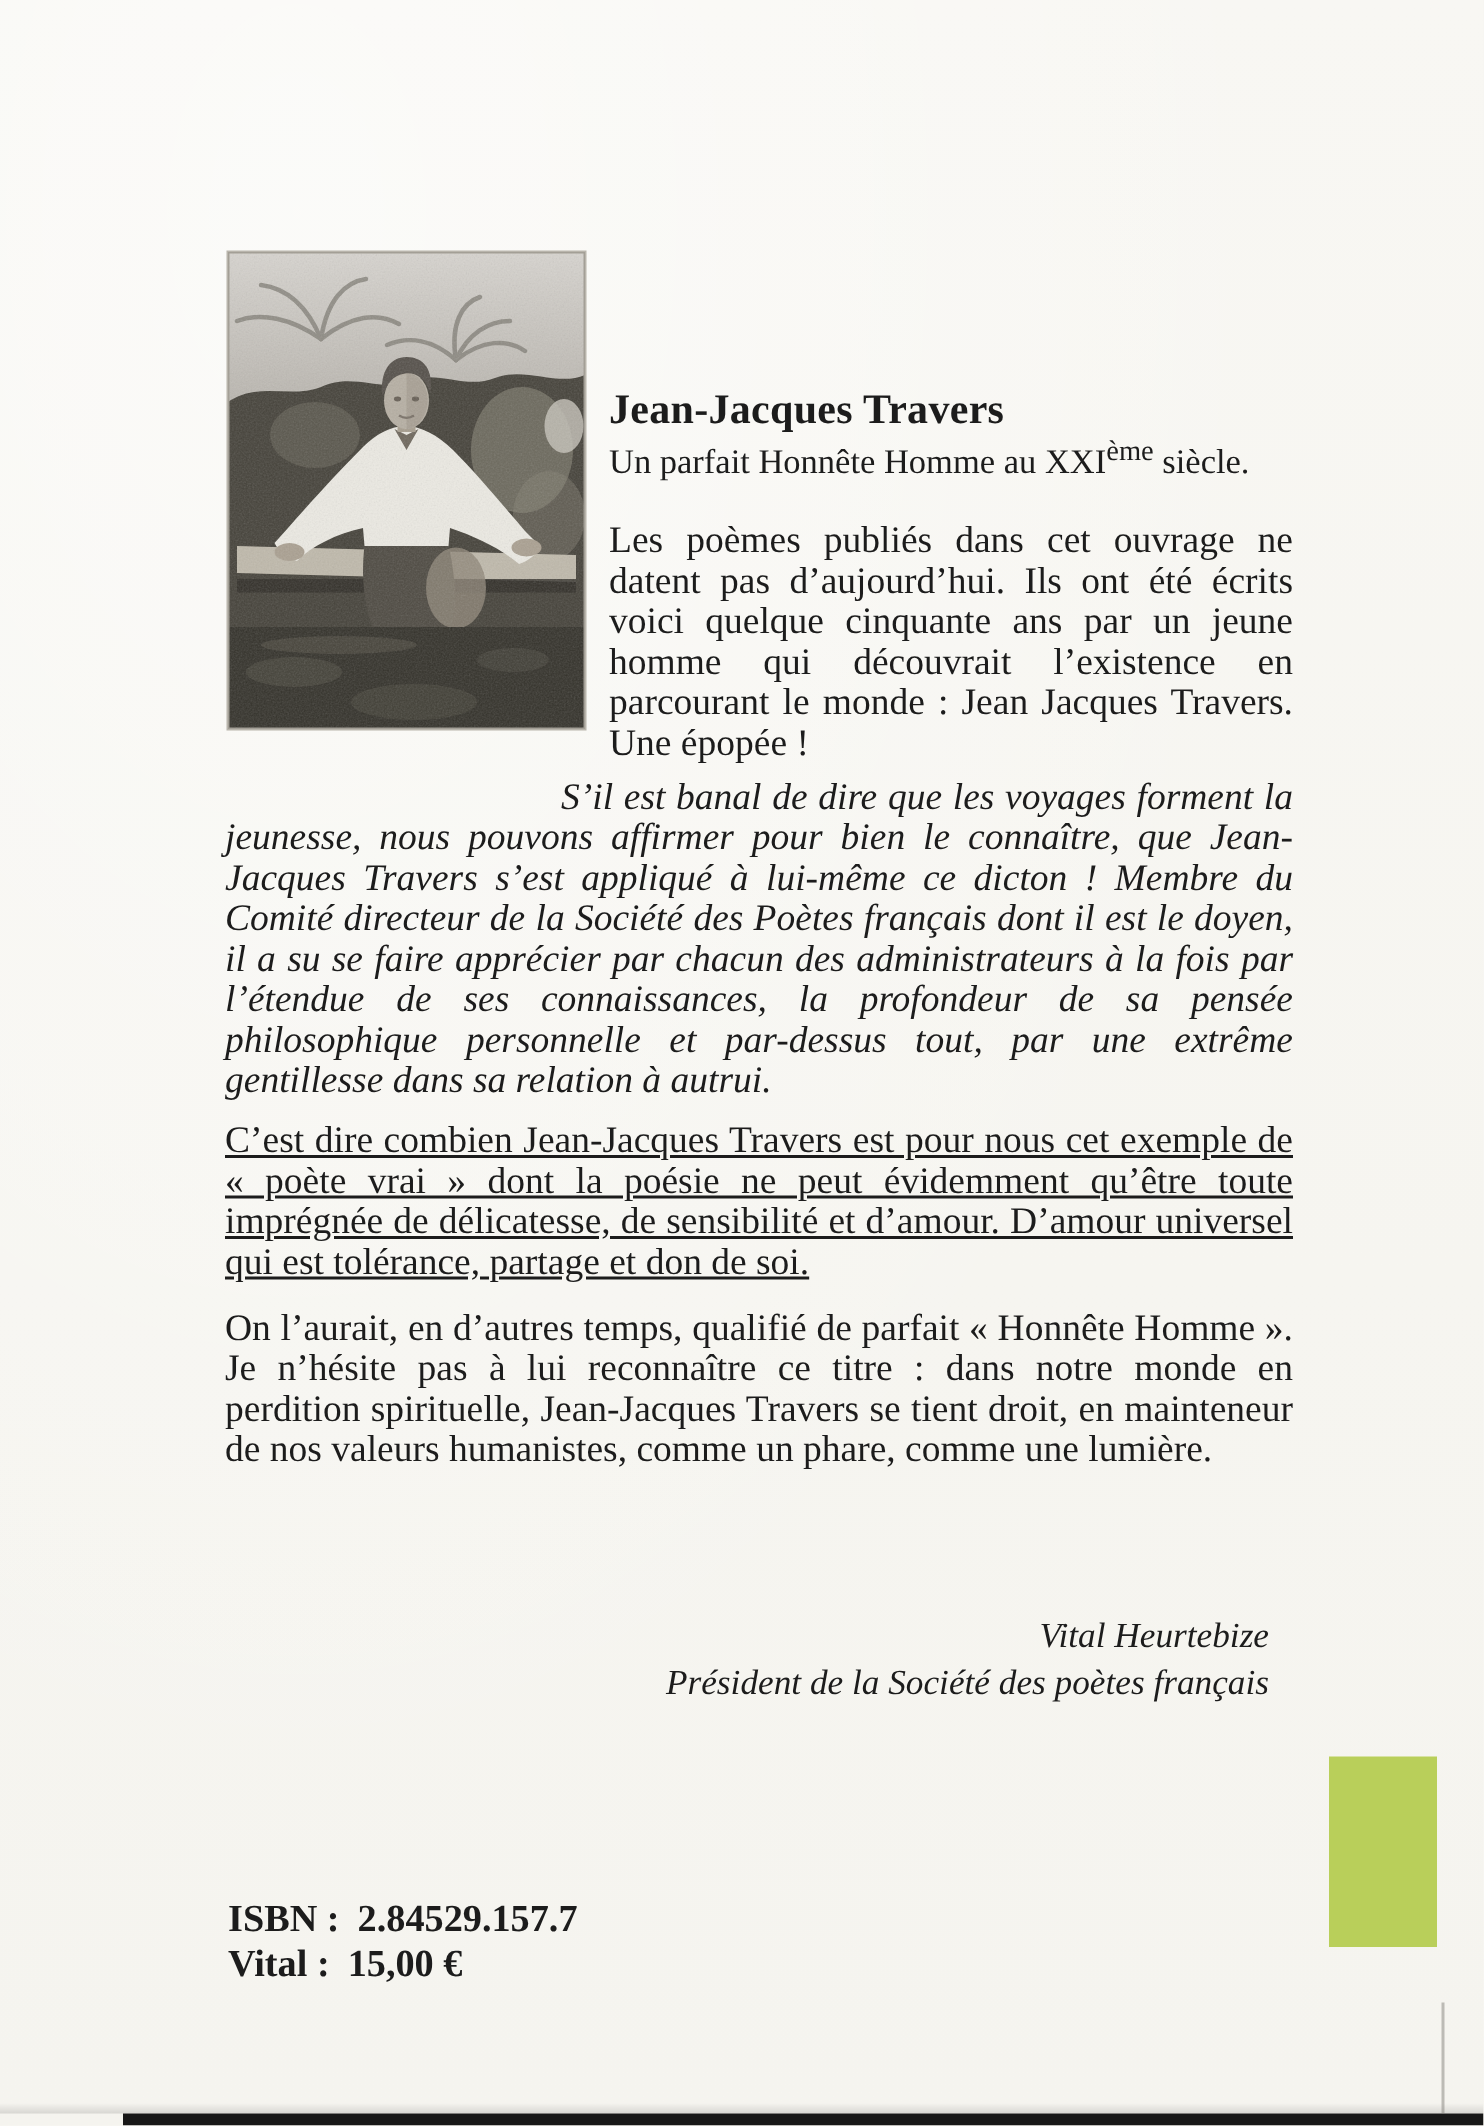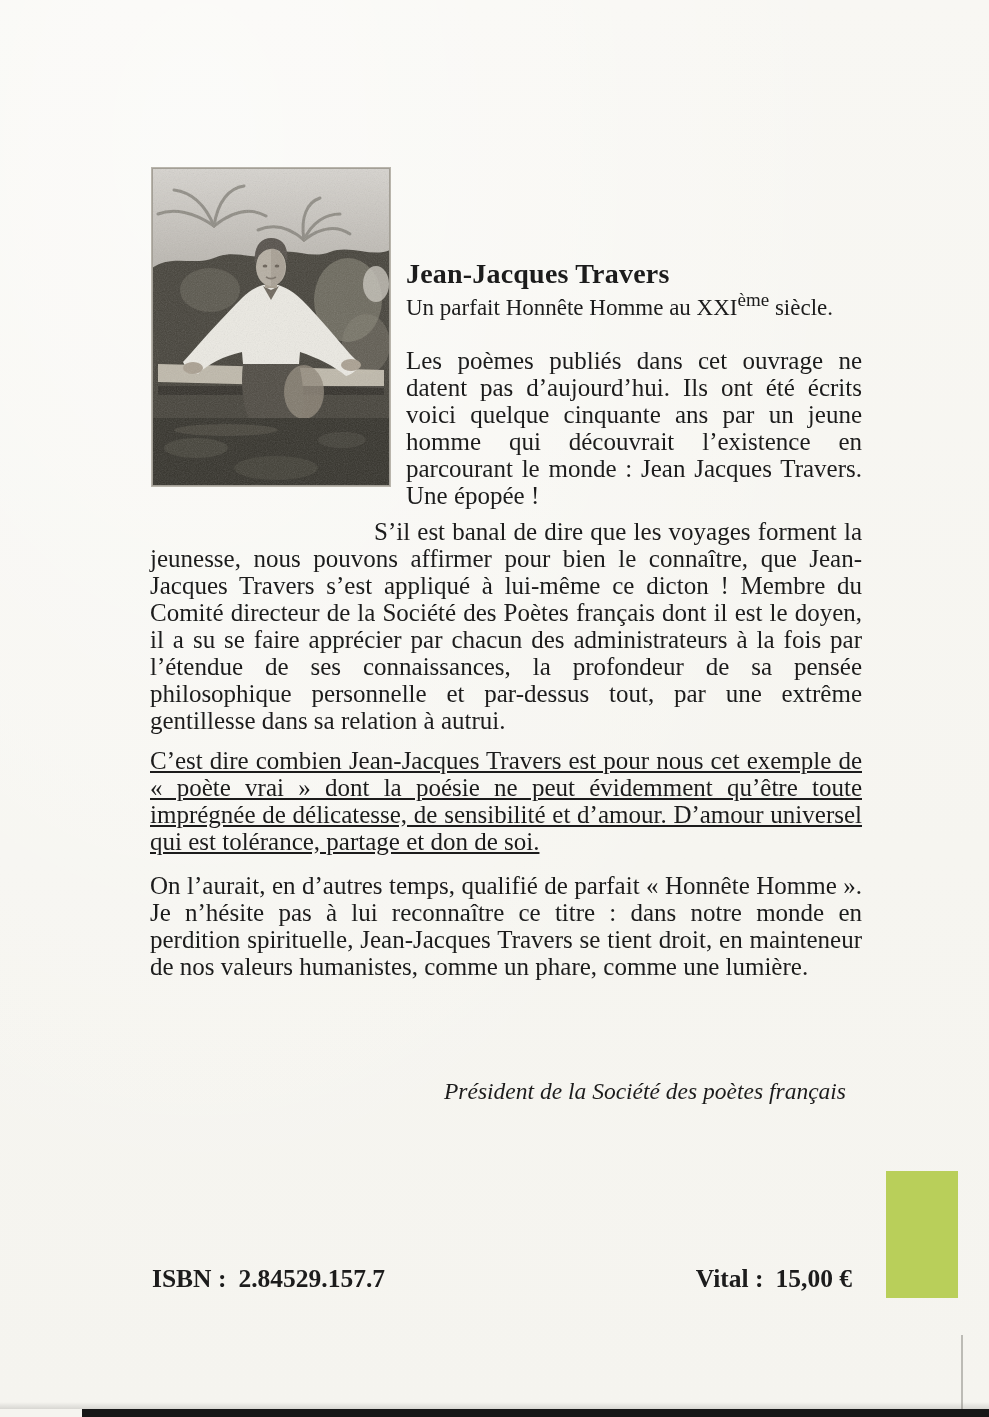--- a/index.html
+++ b/index.html
@@ -38,39 +38,40 @@
     font-size: 23px;
     margin: 5px 0 26px 0;
   }
   p.subtitle sup { font-size: 19px; line-height: 0; }
   p.blurb {
     font-size: 25px;
     line-height: 27px;
     text-align: justify;
     margin: 0 0 9px 0;
   }
-  p.blurb.indent-first { text-indent: 224px; }
+  p.blurb.indent-first { text-indent: 224px; font-style: italic; }
   p.blurb.p3 { margin-top: 13px; text-decoration: underline; }
   p.blurb.p4 { margin-top: 17px; }
   .signature {
     margin-top: 96px;
     text-align: right;
     font-style: italic;
     font-size: 23.5px;
     line-height: 31px;
     padding-right: 16px;
   }
   .footer {
     position: absolute;
     left: 152px; top: 1264px; width: 700px;
     display: flex;
     justify-content: space-between;
     align-items: baseline;
     font-weight: bold;
     font-size: 25.5px;
+    flex-direction: column;
   }
   .footer .label { margin-right: 12px; }
   .green-block {
     position: absolute;
     left: 886px; top: 1171px;
     width: 72px; height: 127px;
     background: #b9cf5a; 
   }
   .scan-bottom-edge {
     position: absolute;
@@ -163,20 +164,21 @@
 
     <p class="blurb p1">Les poèmes publiés dans cet ouvrage ne datent pas d’aujourd’hui. Ils ont été écrits voici quelque cinquante ans par un jeune homme qui découvrait l’existence en parcourant le monde : Jean Jacques Travers. Une épopée !</p>
 
     <p class="blurb indent-first p2">S’il est banal de dire que les voyages forment la jeunesse, nous pouvons affirmer pour bien le connaître, que Jean-Jacques Travers s’est appliqué à lui-même ce dicton ! Membre du Comité directeur de la Société des Poètes français dont il est le doyen, il a su se faire apprécier par chacun des administrateurs à la fois par l’étendue de ses connaissances, la profondeur de sa pensée philosophique personnelle et par-dessus tout, par une extrême gentillesse dans sa relation à autrui.</p>
 
     <p class="blurb p3">C’est dire combien Jean-Jacques Travers est pour nous cet exemple de « poète vrai » dont la poésie ne peut évidemment qu’être toute imprégnée de délicatesse, de sensibilité et d’amour. D’amour universel qui est tolérance, partage et don de soi.</p>
 
     <p class="blurb p4">On l’aurait, en d’autres temps, qualifié de parfait « Honnête Homme ». Je n’hésite pas à lui reconnaître ce titre : dans notre monde en perdition spirituelle, Jean-Jacques Travers se tient droit, en mainteneur de nos valeurs humanistes, comme un phare, comme une lumière.</p>
 
     <div class="signature">
+      <div>Vital Heurtebize</div>
       <div>Président de la Société des poètes français</div>
     </div>
 
   </div>
 
   <div class="footer">
     <div><span class="label">ISBN :</span><span>2.84529.157.7</span></div>
     <div><span class="label">Vital :</span><span>15,00 €</span></div>
   </div>
 

